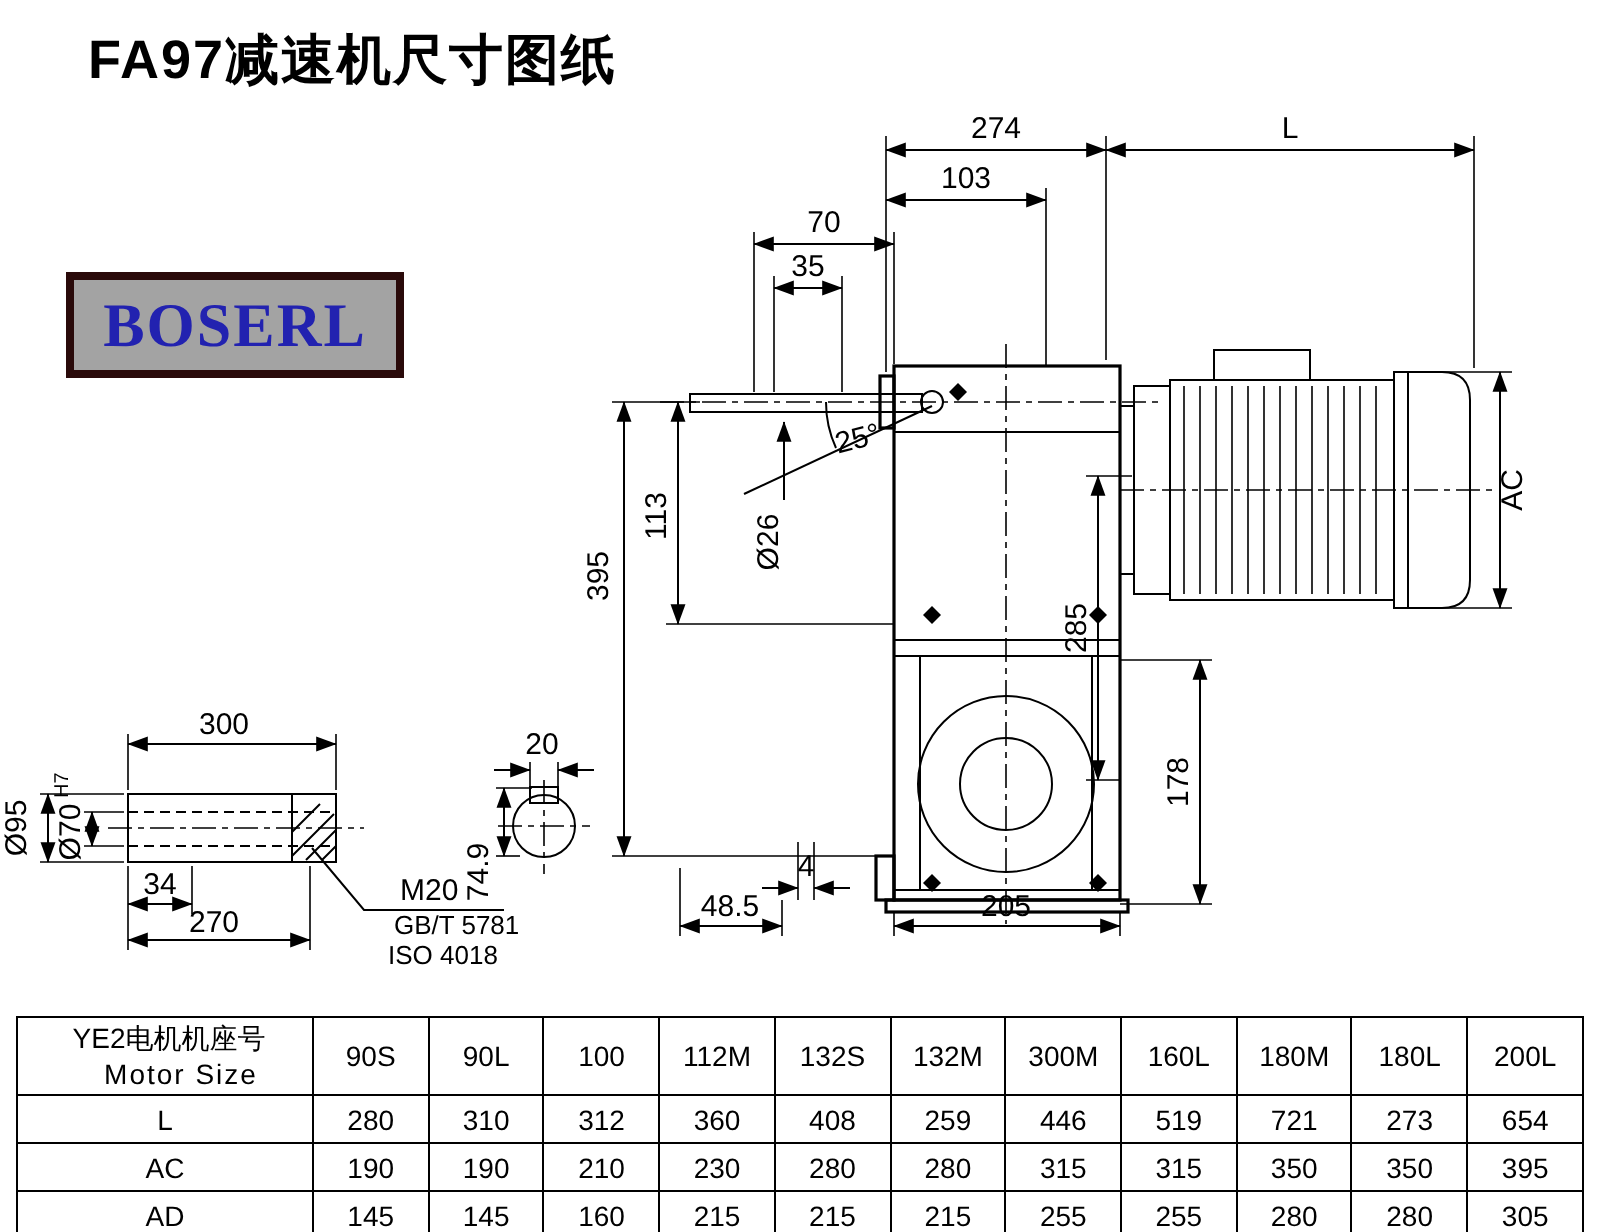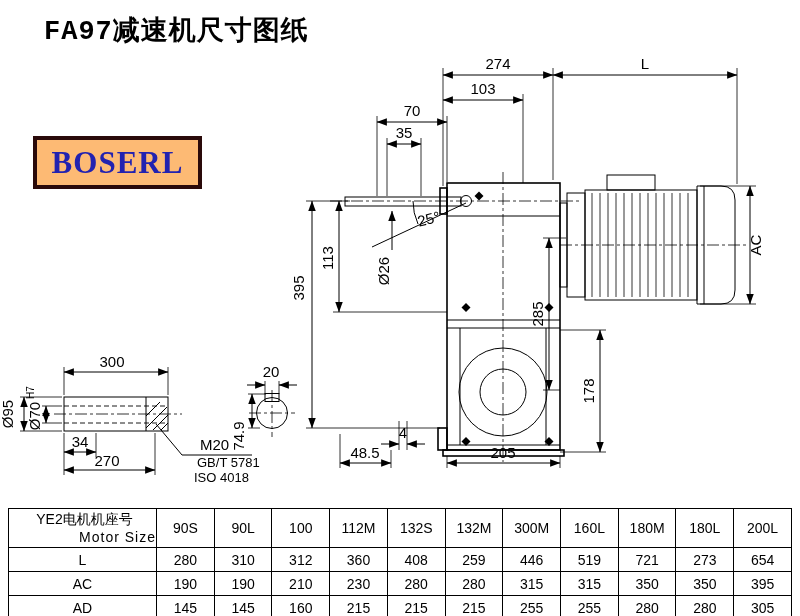--- a/index.html
+++ b/index.html
@@ -2,25 +2,25 @@
 <html><head>
 <meta charset="utf-8">
 <style>
   html,body { margin:0; padding:0; }
   body {
     width:800px; height:616px; position:relative; background:#ffffff;
     font-family:"Liberation Sans", sans-serif; overflow:hidden; color:#000;
   }
   #title {
     position:absolute; left:44px; top:12px; font-size:27px; font-weight:bold;
-    letter-spacing:1px; font-family:Liberation Mono, monospace;
+    letter-spacing:1px; font-family:Liberation Sans, sans-serif;
   }
   #logo {
     position:absolute; left:33px; top:136px; width:161px; height:45px;
-    border:4px solid #2a0a0a; background:#fdba74;
+    border:4px solid #2a0a0a; background:#a3a3a3;
     display:flex; align-items:center; justify-content:center;
   }
   #logo span {
     font-family:"Liberation Serif", serif; font-weight:bold; font-size:31px;
     color:#2222b0; letter-spacing:1px;
   }
   #drawing { position:absolute; left:0; top:0; }
   #drawing text { font-family:"Liberation Sans", sans-serif; font-size:15px; fill:#000; }
   #drawing text.small { font-size:13px; }
   #drawing text.tiny { font-size:10px; }
@@ -35,21 +35,21 @@
     position:absolute; left:8px; top:508px; width:784px;
     border-collapse:collapse; table-layout:fixed;
   }
   #size-table th, #size-table td {
     border:1px solid #000; text-align:center; font-weight:normal;
     font-size:14px; padding:0; overflow:hidden; white-space:nowrap;
   }
   #size-table tr.hdr th { height:38px; }
   #size-table tr.data td { height:23px; }
   .hdr1 { text-align:center; padding-left:4px; }
-  .hdr2 { text-align:right; padding-left:16px; letter-spacing:1px; }
+  .hdr2 { text-align:center; padding-left:16px; letter-spacing:1px; }
 </style>
 </head>
 <body>
 
 <div id="title">FA97减速机尺寸图纸</div>
 
 <div id="logo">
   <span>BOSERL</span>
 </div>
 

